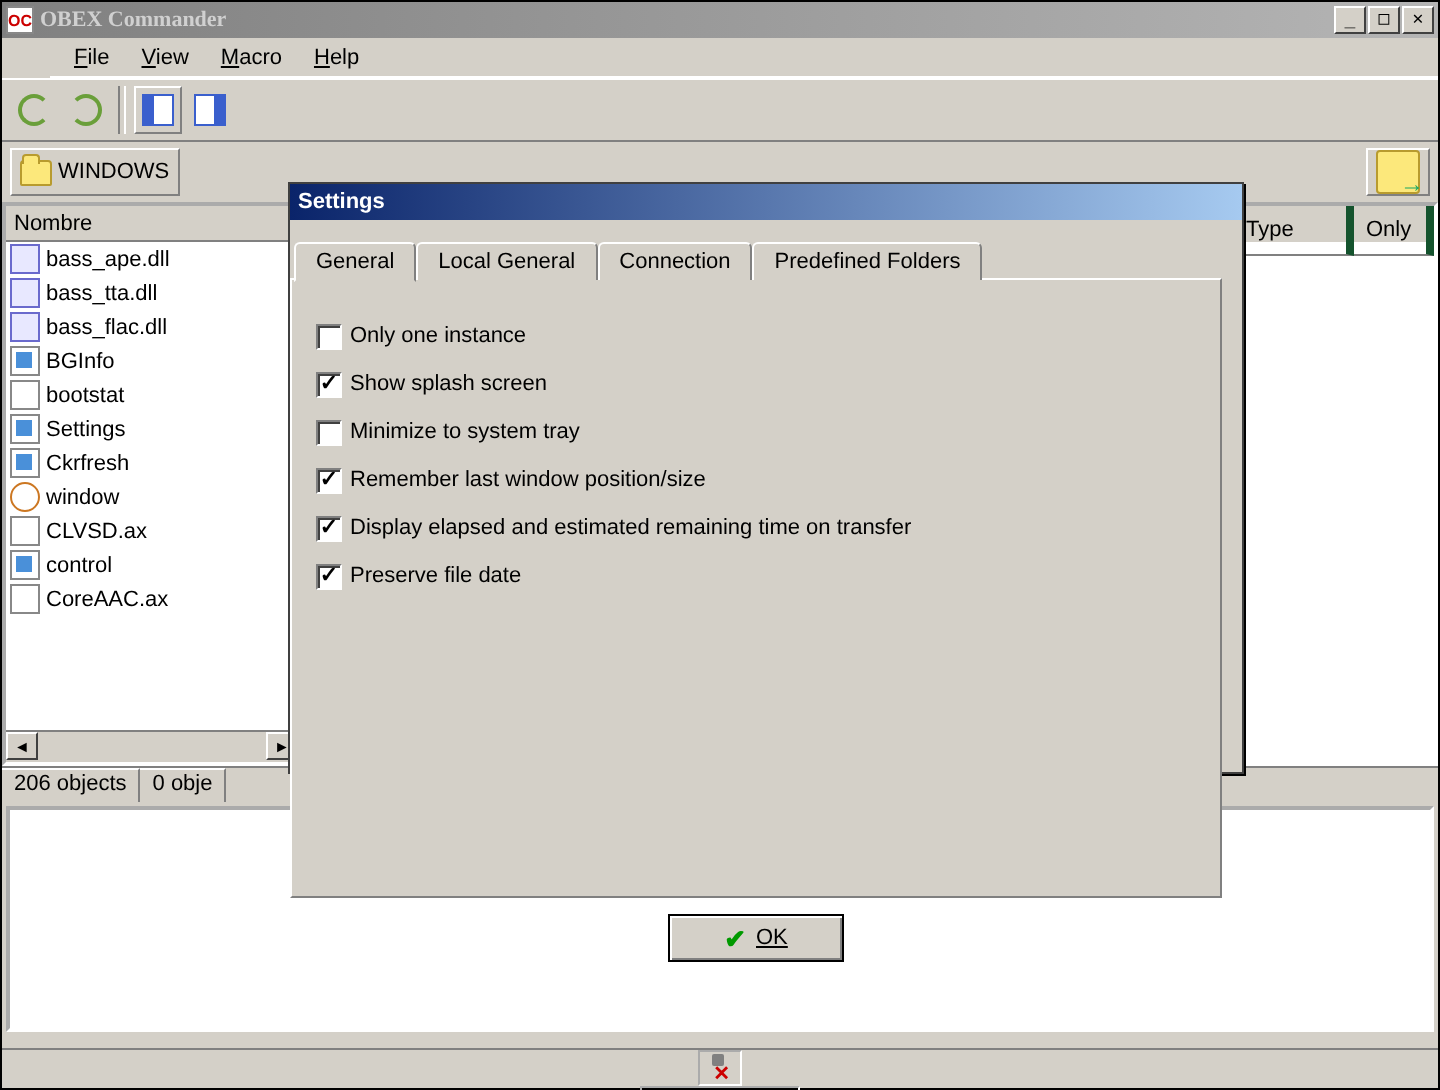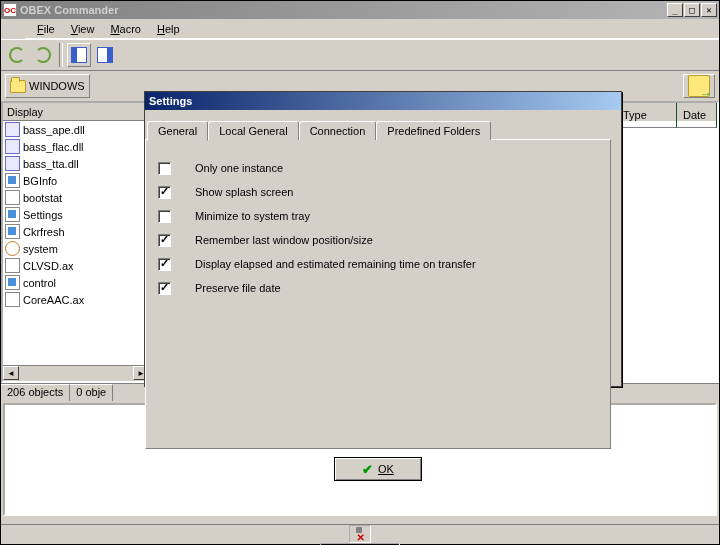--- a/index.html
+++ b/index.html
@@ -2,21 +2,21 @@
 <html><head>
 <meta charset="utf-8">
 <style>
 * { box-sizing: border-box; margin: 0; padding: 0; font-family: "Tahoma", "MS Sans Serif", sans-serif; font-size: 11px; }
 body { background: #d4d0c8; width: 720px; height: 545px; overflow: hidden; position: relative; }
 
 
 .main-window { position: absolute; left: 0; top: 0; width: 720px; height: 545px; border: 1px solid #000; background: #d4d0c8; }
 .titlebar { height: 18px; background: linear-gradient(to right, #808080, #b5b5b5); color: #d0d0d0; display: flex; align-items: center; padding: 0 2px; }
 .titlebar .logo { width: 14px; height: 14px; background: #fff; border: 1px solid #888; margin-right: 3px; display: inline-flex; align-items: center; justify-content: center; font-size: 8px; font-weight: bold; color: #cc0000; }
-.titlebar .title { flex: 1; font-weight: bold; font-size: 11px; }
+.titlebar .title { flex: 1; font-weight: bold; font-size: 11px; font-family: Liberation Serif, serif; }
 .titlebar .win-btns { display: flex; gap: 1px; }
 .titlebar .win-btn { width: 16px; height: 14px; background: #d4d0c8; border: 1px solid #fff; border-right-color: #404040; border-bottom-color: #404040; display: flex; align-items: center; justify-content: center; font-size: 9px; color: #000; font-family: monospace; cursor: default; }
 
 .menubar { height: 20px; background: #d4d0c8; display: flex; align-items: center; padding: 0 4px; border-bottom: 1px solid #fff; margin-left: 24px; }
 .menu-item { padding: 2px 8px; cursor: default; }
 .menu-item:first-letter { text-decoration: underline; }
 
 .toolbar { height: 32px; background: #d4d0c8; display: flex; align-items: center; padding: 2px 4px; border-top: 1px solid #fff; border-bottom: 1px solid #808080; gap: 2px; }
 .tb-sep { width: 4px; height: 24px; border-left: 1px solid #808080; border-right: 1px solid #fff; margin: 0 2px; }
 .tb-btn { width: 24px; height: 24px; display: flex; align-items: center; justify-content: center; border: 1px solid transparent; cursor: default; position: relative; }
@@ -60,34 +60,34 @@
 
 .status-bar { position: absolute; bottom: 0; left: 0; right: 0; height: 20px; border-top: 1px solid #808080; background: #d4d0c8; display: flex; align-items: center; flex-direction: column; }
 .status-cell2 { height: 18px; padding: 1px 6px; border: 1px inset #fff; display: flex; align-items: center; gap: 4px; }
 .disc-icon { width: 14px; height: 14px; position: relative; }
 .disc-icon::before { content: ""; position: absolute; width: 6px; height: 6px; background: #808080; border-radius: 1px; left: 0; top: 0; }
 .disc-icon::after { content: "✕"; position: absolute; color: #cc0000; font-size: 10px; font-weight: bold; right: -1px; bottom: -2px; }
 
 
 .right-pane { flex: 1; background: #fff; border: 2px inset #fff; margin-left: 2px; display: flex; flex-direction: column; }
 .right-head { height: 18px; background: #d4d0c8; display: flex; }
-.right-head .rh-cell { padding: 12px 6px; border-right: 1px solid #14532d; border-bottom: 1px solid #808080; display: flex; align-items: center; }
+.right-head .rh-cell { padding: 12px 6px; border-right: 4px solid #14532d; border-bottom: 1px solid #808080; display: flex; align-items: center; }
 .right-head .rh-name { flex: 1; }
 .right-head .rh-type { width: 60px; }
 .right-head .rh-date { width: 40px; }
 
 
 .dialog { position: absolute; left: 144px; top: 91px; width: 478px; height: 296px; background: #d4d0c8; border: 1px solid #404040; box-shadow: 1px 1px 0 #000; }
 .dlg-title { height: 18px; background: linear-gradient(to right, #0a246a, #a6caf0); color: #fff; font-weight: bold; display: flex; align-items: center; padding: 0 4px; }
 .dlg-body { padding: 10px 10px 6px 0; }
 .tabstrip { display: flex; position: relative; top: 1px; z-index: 2; margin-left: 2px; }
 .tab { padding: 3px 10px; background: #d4d0c8; border: 1px solid #808080; border-bottom: none; border-top-left-radius: 3px; border-top-right-radius: 3px; margin-right: 0px; border-left-color: #fff; border-top-color: #fff; cursor: default; }
 .tab.active { background: #d4d0c8; position: relative; z-index: 3; border-bottom: 1px solid #d4d0c8; margin-bottom: -1px; }
 .tab-panel { border: 1px solid #808080; border-left-color: #fff; border-top-color: #fff; height: 310px; padding: 16px 12px; background: #d4d0c8; }
-.chk-row { display: flex; align-items: center; height: 24px; gap: 24px; }
+.chk-row { display: flex; align-items: center; height: 24px; gap: 4px; }
 .chk { width: 13px; height: 13px; background: #fff; border: 1px solid #808080; border-right-color: #fff; border-bottom-color: #fff; box-shadow: inset 1px 1px 0 #404040; display: flex; align-items: center; justify-content: center; cursor: default; }
 .chk.checked::after { content: "✓"; font-size: 11px; color: #000; position: relative; top: -1px; font-weight: bold; }
 .dlg-btns { display: flex; justify-content: center; padding: 8px 0 2px 0; }
 .ok-btn { width: 88px; height: 24px; background: #d4d0c8; border: 1px solid #000; box-shadow: inset 1px 1px 0 #fff, inset -1px -1px 0 #808080; display: flex; align-items: center; justify-content: center; gap: 5px; cursor: default; }
 .ok-check { color: #009900; font-weight: bold; font-size: 13px; }
 .ok-btn .lbl { text-decoration: underline; }
 </style>
 </head>
 <body>
 
@@ -132,53 +132,53 @@
       <span>WINDOWS</span>
     </div>
     <div style="flex:1"></div>
     <div class="addr-btn">
         <span class="nav-icon"></span>
       </div>
   </div>
 
   <div class="panes">
     <div class="left-pane">
-      <div class="col-header">Display</div>
+      <div class="col-header">Nombre</div>
       <div class="file-list" id="file-list">
           <div class="file-row">
             <span class="file-ic ic-dll"></span>
             <span>bass_ape.dll</span>
           </div>
           <div class="file-row">
             <span class="file-ic ic-dll"></span>
+            <span>bass_tta.dll</span>
+          </div>
+          <div class="file-row">
+            <span class="file-ic ic-dll"></span>
             <span>bass_flac.dll</span>
-          </div>
-          <div class="file-row">
-            <span class="file-ic ic-dll"></span>
-            <span>bass_tta.dll</span>
           </div>
           <div class="file-row">
             <span class="file-ic ic-app"></span>
             <span>BGInfo</span>
           </div>
           <div class="file-row">
             <span class="file-ic ic-dat"></span>
             <span>bootstat</span>
           </div>
           <div class="file-row">
             <span class="file-ic ic-app"></span>
             <span>Settings</span>
           </div>
           <div class="file-row">
             <span class="file-ic ic-app"></span>
             <span>Ckrfresh</span>
           </div>
           <div class="file-row">
             <span class="file-ic ic-clk"></span>
-            <span>system</span>
+            <span>window</span>
           </div>
           <div class="file-row">
             <span class="file-ic ic-ax"></span>
             <span>CLVSD.ax</span>
           </div>
           <div class="file-row">
             <span class="file-ic ic-app"></span>
             <span>control</span>
           </div>
           <div class="file-row">
@@ -189,21 +189,21 @@
       <div class="scroll-h">
         <div class="arrow">◄</div>
         <div class="thumb"></div>
         <div class="arrow">►</div>
       </div>
     </div>
     <div class="right-pane">
       <div class="right-head">
         <div class="rh-cell rh-name">Name</div>
         <div class="rh-cell rh-type">Type</div>
-        <div class="rh-cell rh-date">Date</div>
+        <div class="rh-cell rh-date">Only</div>
       </div>
     </div>
   </div>
 
   <div class="status-split">
     <div class="status-cell">206 objects</div>
     <div class="status-cell">0 obje</div>
   </div>
 
   <div class="bottom-area"></div>

